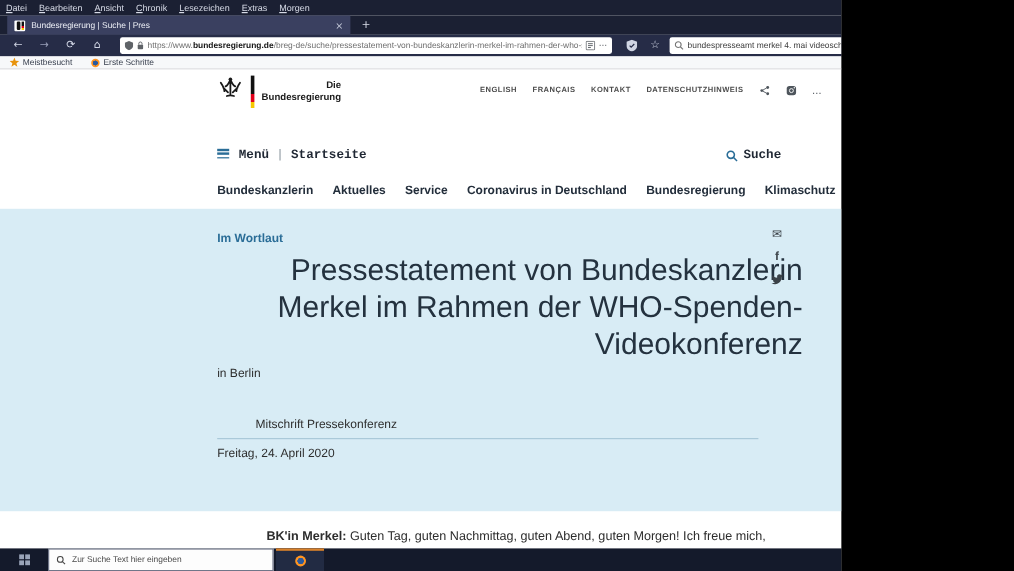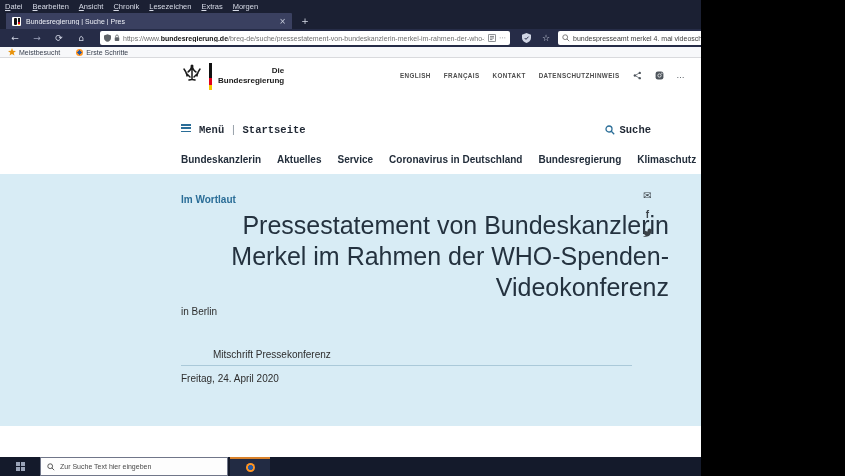--- a/index.html
+++ b/index.html
@@ -301,20 +301,21 @@
         <span class="share-mail glyph">✉</span>
         <span class="share-fb">f</span>
         <span>
           <svg width="11" height="10" viewBox="0 0 22 20">
               <path d="M21 3c-.7.4-1.5.6-2.3.7.8-.5 1.4-1.3 1.7-2.2-.8.5-1.6.8-2.5 1A3.9 3.9 0 0 0 11.2 6c0 .3 0 .6.1.9C8 6.7 5.1 5.2 3.2 2.9c-.3.6-.5 1.3-.5 2 0 1.3.7 2.5 1.7 3.2-.6 0-1.2-.2-1.7-.5v.1c0 1.9 1.3 3.5 3.1 3.8-.3.1-.7.2-1 .2l-.8-.1c.5 1.6 1.9 2.7 3.6 2.7A7.8 7.8 0 0 1 1.8 16 11 11 0 0 0 7.7 17.7c7.1 0 11-5.9 11-11v-.5C19.5 5.6 20.3 4.4 21 3z" fill="#3b4248"></path>
             </svg>
         </span>
       </div>
     </div>
 
+    <p class="bodypara"><b>BK'in Merkel:</b><span> Guten Tag, guten Nachmittag, guten Abend, guten Morgen! Ich freue mich,</span></p>
 
     <div class="scrollbar">
       <span class="sb-arrow glyph">▲</span>
       <span class="sb-thumb"></span>
       <span class="sb-arrow glyph sb-down">▼</span>
     </div>
   </div>
 
   <div class="taskbar">
     <span class="startbtn">

